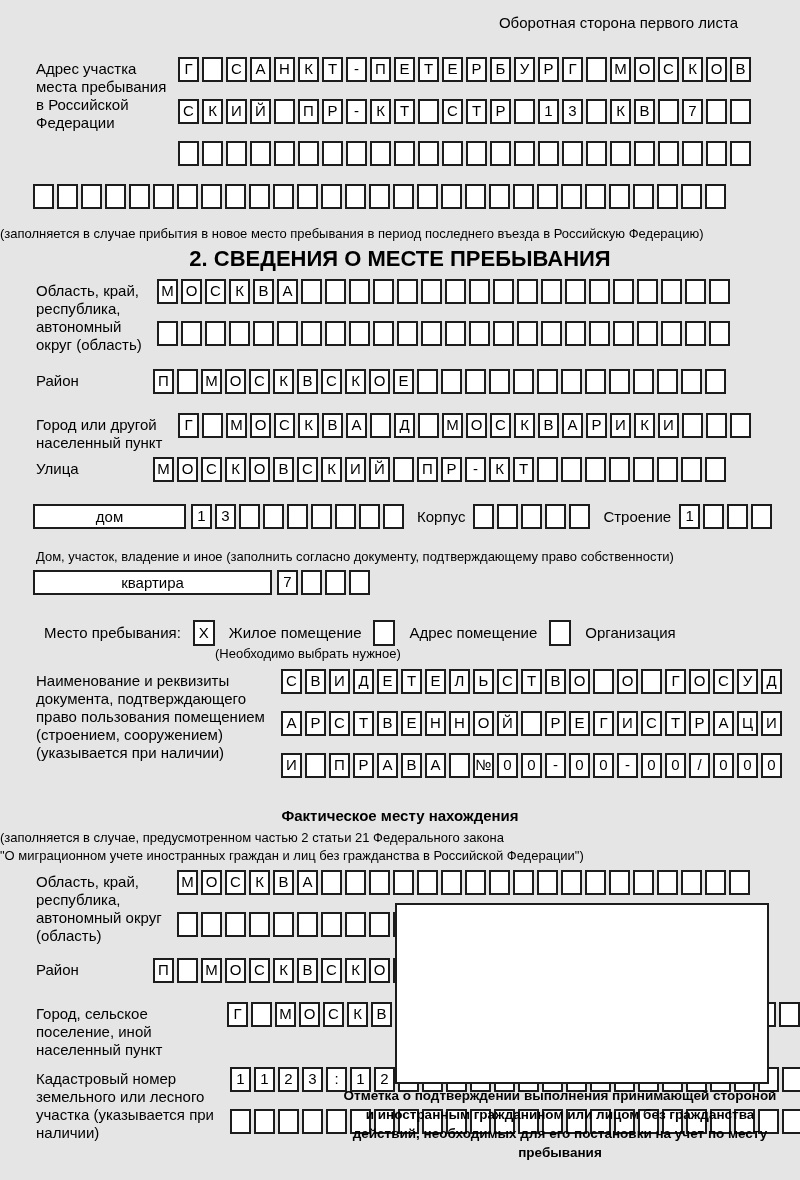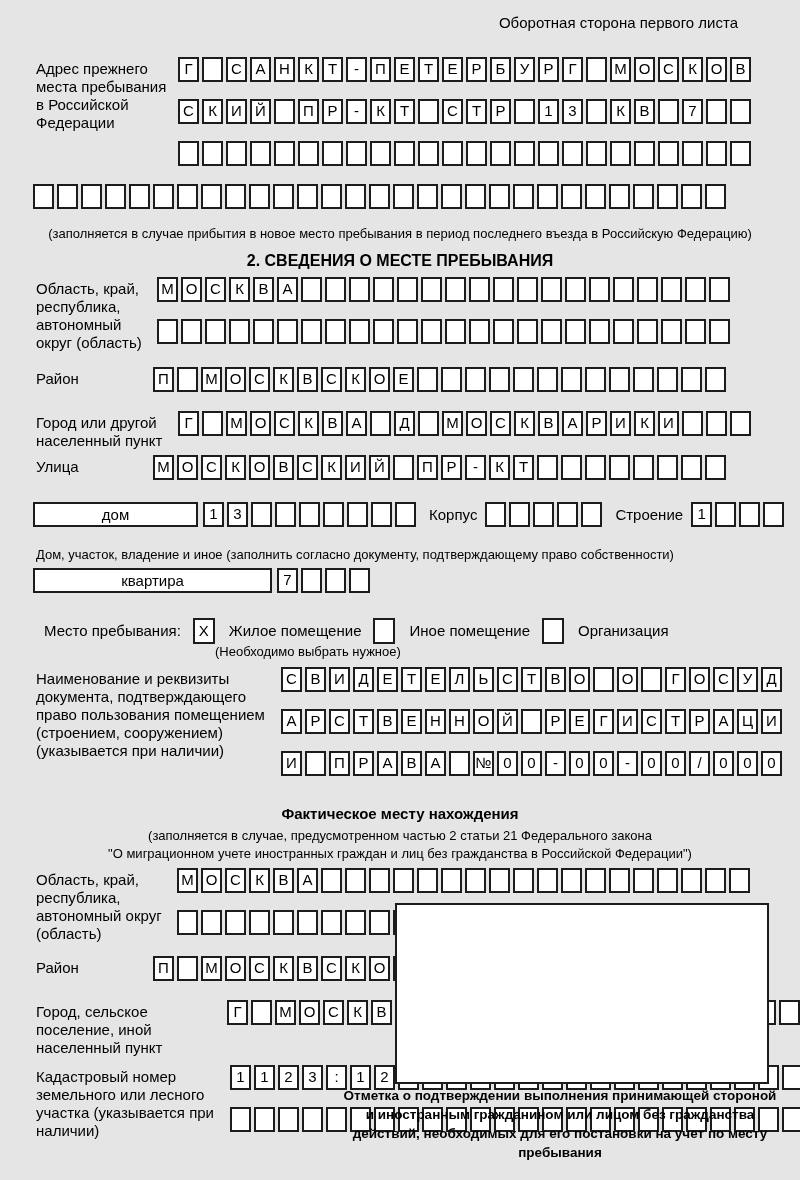--- a/index.html
+++ b/index.html
@@ -15,31 +15,31 @@
   .w141{width:141px;} .w191{width:191px;} .w194{width:194px;}
 
   .cellrow { white-space:nowrap; height:25px; margin-bottom:17px; }
   .cell {
     display:inline-block; box-sizing:border-box; width:21px; height:25px;
     border:2px solid #1c1c1c; margin-right:3px; text-align:center;
     font-size:15px; line-height:20px; vertical-align:top; background:#fff;
   }
   .fullrow { margin-left:33px; margin-top:1px; }
 
-  .caption { text-align:center; font-size:13px; line-height:16px; margin-top:2px; }
+  .caption { font-size:13px; line-height:16px; margin-top:2px; }
   .caption-left { font-size:13px; line-height:17px; margin:2px 0 0 36px; }
-  .sec-title { text-align:center; font-weight:bold; font-size:16px; margin:10px 0 7px 0; }
+  .sec-title { text-align:center; font-weight:bold; font-size:22px; margin:4px 0 7px 0; }
   .sub-title { text-align:center; font-weight:bold; font-size:15px; margin:12px 0 6px 0; }
 
   .houserow { display:flex; align-items:flex-start; margin-left:33px; margin-top:5px; }
   .labelbox {
     box-sizing:border-box; border:2px solid #1c1c1c; height:25px; line-height:21px;
     text-align:center; font-size:15px; background:#fff; flex-shrink:0;
   }
-  .wbox-dom{width:165px; margin-right:5px;} .wbox-kv{width:239px; margin-right:5px;}
+  .wbox-dom{width:153px; margin-right:5px;} .wbox-kv{width:239px; margin-right:5px;}
   .inline-label { font-size:15px; line-height:25px; padding:0 8px 0 10px; white-space:nowrap; }
 
   .stayrow { display:flex; align-items:center; margin-left:44px; margin-top:7px; height:27px; }
   .staylabel { font-size:15px; padding-right:12px; white-space:nowrap; }
   .checkbox {
     display:inline-block; box-sizing:border-box; width:22px; height:26px;
     border:2px solid #1c1c1c; text-align:center; line-height:22px; font-size:15px;
     margin-right:14px; background:#fff;
   }
   .staynote { font-size:13px; margin:0 0 0 215px; }
@@ -55,21 +55,21 @@
   .mt2{margin-top:2px;} .mt4{margin-top:4px;} .mt6{margin-top:6px;} .mt8{margin-top:8px;} .mt26{margin-top:26px;}
 </style>
 </head>
 <body>
 
 <div class="page">
 
   <div class="note-right">Оборотная сторона первого листа</div>
 
   <div class="frow mt26">
-    <div class="flabel w142">Адрес прежнего места пребывания в Российской Федерации</div>
+    <div class="flabel w142">Адрес участка места пребывания в Российской Федерации</div>
     <div>
       <div class="cellrow"><span class="cell">Г</span><span class="cell"></span><span class="cell">С</span><span class="cell">А</span><span class="cell">Н</span><span class="cell">К</span><span class="cell">Т</span><span class="cell">-</span><span class="cell">П</span><span class="cell">Е</span><span class="cell">Т</span><span class="cell">Е</span><span class="cell">Р</span><span class="cell">Б</span><span class="cell">У</span><span class="cell">Р</span><span class="cell">Г</span><span class="cell"></span><span class="cell">М</span><span class="cell">О</span><span class="cell">С</span><span class="cell">К</span><span class="cell">О</span><span class="cell">В</span></div>
       <div class="cellrow"><span class="cell">С</span><span class="cell">К</span><span class="cell">И</span><span class="cell">Й</span><span class="cell"></span><span class="cell">П</span><span class="cell">Р</span><span class="cell">-</span><span class="cell">К</span><span class="cell">Т</span><span class="cell"></span><span class="cell">С</span><span class="cell">Т</span><span class="cell">Р</span><span class="cell"></span><span class="cell">1</span><span class="cell">3</span><span class="cell"></span><span class="cell">К</span><span class="cell">В</span><span class="cell"></span><span class="cell">7</span><span class="cell"></span><span class="cell"></span></div>
       <div class="cellrow"><span class="cell"></span><span class="cell"></span><span class="cell"></span><span class="cell"></span><span class="cell"></span><span class="cell"></span><span class="cell"></span><span class="cell"></span><span class="cell"></span><span class="cell"></span><span class="cell"></span><span class="cell"></span><span class="cell"></span><span class="cell"></span><span class="cell"></span><span class="cell"></span><span class="cell"></span><span class="cell"></span><span class="cell"></span><span class="cell"></span><span class="cell"></span><span class="cell"></span><span class="cell"></span><span class="cell"></span></div>
     </div>
   </div>
   <div class="cellrow fullrow"><span class="cell"></span><span class="cell"></span><span class="cell"></span><span class="cell"></span><span class="cell"></span><span class="cell"></span><span class="cell"></span><span class="cell"></span><span class="cell"></span><span class="cell"></span><span class="cell"></span><span class="cell"></span><span class="cell"></span><span class="cell"></span><span class="cell"></span><span class="cell"></span><span class="cell"></span><span class="cell"></span><span class="cell"></span><span class="cell"></span><span class="cell"></span><span class="cell"></span><span class="cell"></span><span class="cell"></span><span class="cell"></span><span class="cell"></span><span class="cell"></span><span class="cell"></span><span class="cell"></span></div>
   <div class="caption">(заполняется в случае прибытия в новое место пребывания в период последнего въезда в Российскую Федерацию)</div>
 
   <div class="sec-title">2. СВЕДЕНИЯ О МЕСТЕ ПРЕБЫВАНИЯ</div>
@@ -110,21 +110,21 @@
   <div class="houserow">
     <div class="labelbox wbox-kv">квартира</div>
     <div class="cellrow"><span class="cell">7</span><span class="cell"></span><span class="cell"></span><span class="cell"></span></div>
   </div>
 
   <div class="stayrow">
     <span class="staylabel">Место пребывания:</span>
     <span class="checkbox">X</span>
     <span class="staylabel">Жилое помещение</span>
     <span class="checkbox"></span>
-    <span class="staylabel">Иное помещение</span>
+    <span class="staylabel">Адрес помещение</span>
     <span class="checkbox"></span>
     <span class="staylabel">Организация</span>
   </div>
   <div class="staynote">(Необходимо выбрать нужное)</div>
 
   <div class="frow mt8">
     <div class="flabel w245">Наименование и реквизиты документа, подтверждающего право пользования помещением (строением, сооружением) (указывается при наличии)</div>
     <div>
       <div class="cellrow"><span class="cell">С</span><span class="cell">В</span><span class="cell">И</span><span class="cell">Д</span><span class="cell">Е</span><span class="cell">Т</span><span class="cell">Е</span><span class="cell">Л</span><span class="cell">Ь</span><span class="cell">С</span><span class="cell">Т</span><span class="cell">В</span><span class="cell">О</span><span class="cell"></span><span class="cell">О</span><span class="cell"></span><span class="cell">Г</span><span class="cell">О</span><span class="cell">С</span><span class="cell">У</span><span class="cell">Д</span></div>
       <div class="cellrow"><span class="cell">А</span><span class="cell">Р</span><span class="cell">С</span><span class="cell">Т</span><span class="cell">В</span><span class="cell">Е</span><span class="cell">Н</span><span class="cell">Н</span><span class="cell">О</span><span class="cell">Й</span><span class="cell"></span><span class="cell">Р</span><span class="cell">Е</span><span class="cell">Г</span><span class="cell">И</span><span class="cell">С</span><span class="cell">Т</span><span class="cell">Р</span><span class="cell">А</span><span class="cell">Ц</span><span class="cell">И</span></div>

